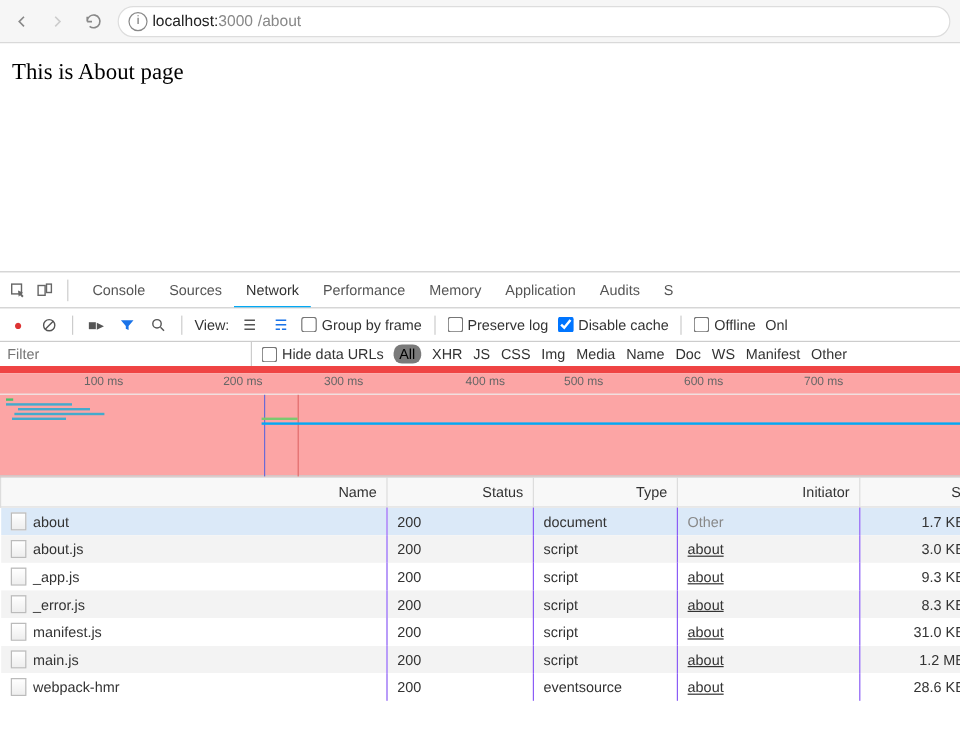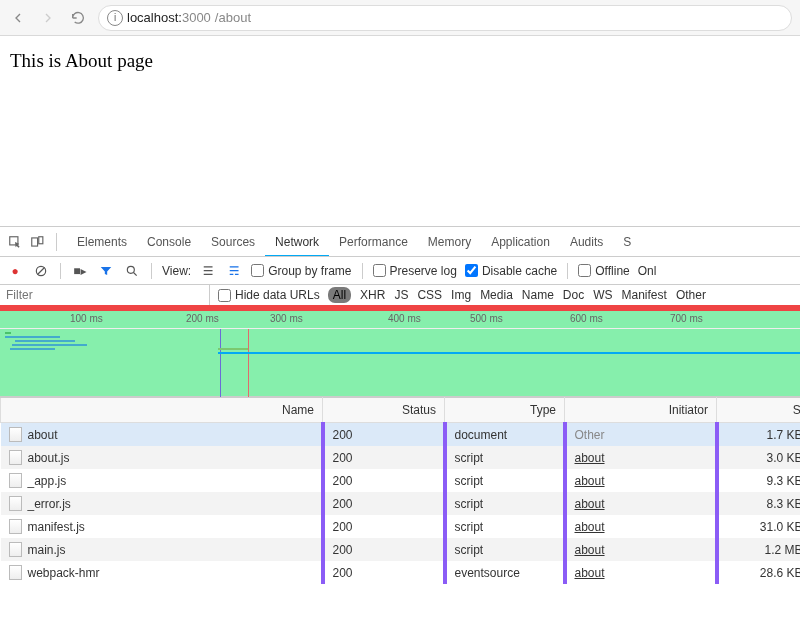--- a/index.html
+++ b/index.html
@@ -23,30 +23,30 @@
 .tb-btn { width: 18px; height: 18px; display: flex; align-items: center; justify-content: center; color: #555; cursor: pointer; }
 .tb-btn.rec { color: #d33; }
 .tb-btn.blue { color: #1a73e8; }
 .tb-check { display: flex; align-items: center; gap: 4px; }
 .tb-check input { width: 13px; height: 13px; }
 .filter-bar { height: 26px; border-bottom: 6px solid #ef4444; display: flex; align-items: center; gap: 8px; font-size: 12px; overflow: hidden; }
 .filter-input { width: 210px; height: 24px; border: none; border-right: 1px solid #ccc; padding: 0 6px; font-size: 12px; outline: none; }
 .filter-types { display: flex; align-items: center; gap: 9px; }
 .ft { cursor: pointer; color: #333; }
 .ft.active { background: #7a7a7a; color: #000000; padding: 1px 5px; border-radius: 7px; }
-.timeline { height: 86px; border-bottom: 1px solid #ccc; position: relative; background: #86efac; }
+.timeline { height: 86px; border-bottom: 1px solid #ccc; position: relative; background: #fca5a5; }
 .timeline-header { height: 18px; border-bottom: 1px solid #eee; position: relative; font-size: 10px; color: #666; }
 .timeline-header .tick { position: absolute; top: 2px; }
 .timeline-body { position: relative; height: 68px; }
 .tl-bar { position: absolute; height: 2px; background: #4ac; }
 .tl-vline { position: absolute; top: 0; bottom: 0; width: 1px; }
 .tl-hline { position: absolute; height: 2px; background: #03a9f4; }
 .net-table { width: 100%; border-collapse: collapse; font-size: 12px; table-layout: fixed; }
 .net-table th { text-align: right; font-weight: 400; padding: 5px 8px; border: 1px solid #ddd; border-top: 1px solid #ccc; background: #f8f8f8; color: #333; }
-.net-table td { padding: 4px 8px; border-right: 4px solid #8b5cf6; white-space: nowrap; overflow: hidden; text-overflow: ellipsis; }
+.net-table td { padding: 4px 8px; border-right: 1px solid #8b5cf6; white-space: nowrap; overflow: hidden; text-overflow: ellipsis; }
 .net-table tbody tr:nth-child(odd) { background: #fff; }
 .net-table tbody tr:nth-child(even) { background: #f3f3f3; }
 .net-table tbody tr.selected { background: #dbe9f8; }
 .name-cell { display: flex; align-items: center; gap: 6px; }
 .file-icon { width: 13px; height: 15px; border: 1px solid #bbb; background: linear-gradient(#fff,#eee); position: relative; }
 .initiator-link { text-decoration: underline; color: #333; cursor: pointer; }
 .initiator-other { color: #888; }
 .size-cell { text-align: right; padding-right: 20px !important; }
 </style>
 </head>
@@ -89,21 +89,20 @@
         </svg>
       </span>
     <span class="dt-icon">
         <svg viewBox="0 0 24 24" width="14" height="14">
           <rect x="3" y="5" width="10" height="14" fill="none" stroke="currentColor" stroke-width="2"></rect>
           <rect x="15" y="3" width="7" height="12" fill="none" stroke="currentColor" stroke-width="2"></rect>
         </svg>
       </span>
     <span class="sep"></span>
     <div id="dt-tabs-slot" style="display: flex;">
-        <div class="dt-tab">Elements</div>
         <div class="dt-tab">Console</div>
         <div class="dt-tab">Sources</div>
         <div class="dt-tab active">Network</div>
         <div class="dt-tab">Performance</div>
         <div class="dt-tab">Memory</div>
         <div class="dt-tab">Application</div>
         <div class="dt-tab">Audits</div>
         <div class="dt-tab">S</div>
       </div>
   </div>

